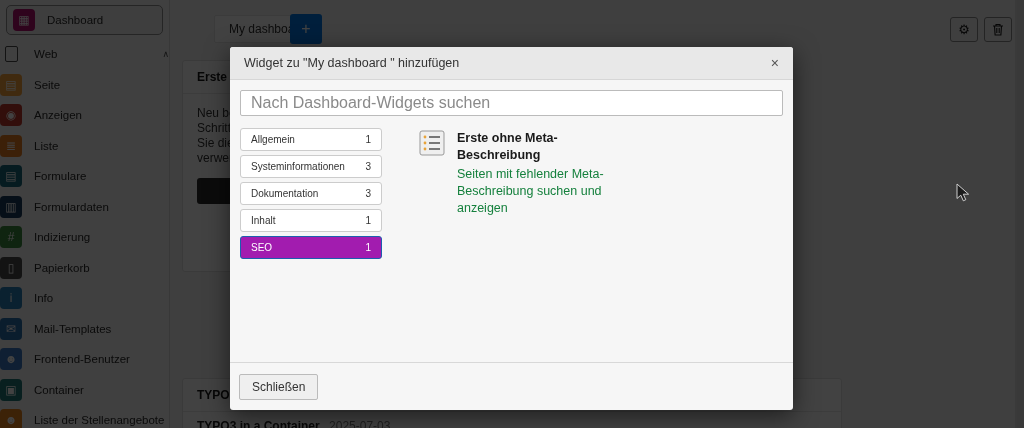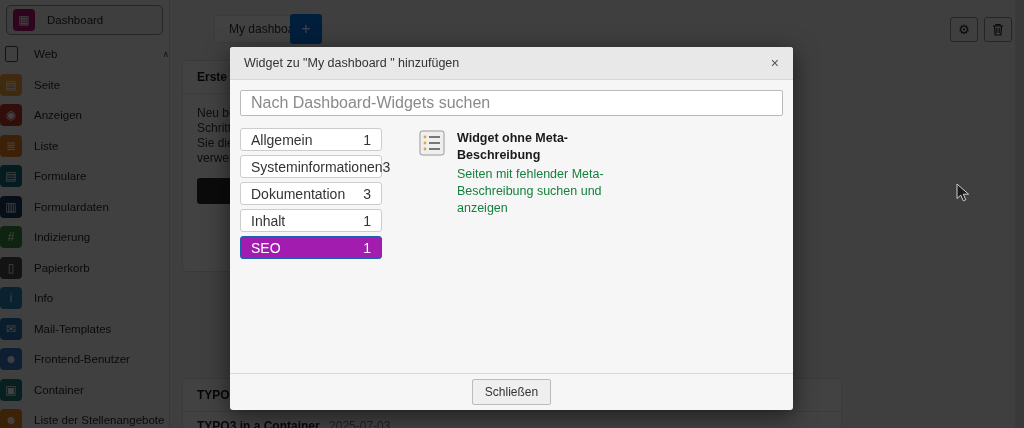--- a/index.html
+++ b/index.html
@@ -59,27 +59,27 @@
   .modal-x { background: none; border: none; font-size: 14px; color: #555; cursor: pointer; line-height: 1; }
   .modal-b { flex: 1; padding: 10px; overflow: hidden; }
   .search { width: 100%; height: 26px; border: 1px solid #bbb; border-radius: 2px;
             padding: 0 10px; font-size: 16px; color: #333; background: #fff;
             font-family: "Liberation Sans", sans-serif; }
   .search::placeholder { color: #8a8a8a; }
   .cols { display: flex; gap: 37px; margin-top: 12px; align-items: flex-start; }
   .cats { width: 142px; display: flex; flex-direction: column; gap: 4px; }
   .cat { height: 23px; background: #fff; border: 1px solid #ccc; border-radius: 3px;
          display: flex; align-items: center; justify-content: space-between;
-         padding: 0 10px; font-size: 14px; color: #333; cursor: pointer; }
+         padding: 0 10px; font-size: 10px; color: #333; cursor: pointer; }
   .widget-tile { display: flex; gap: 12px; align-items: flex-start; margin-top: 2px; cursor: pointer; }
   .widget-text { max-width: 172px; }
   .widget-title { font-size: 12.5px; font-weight: bold; color: #1a1a1a; line-height: 17px; max-width: 125px; }
   .widget-desc { font-size: 12.5px; color: #15803d; line-height: 17px; margin-top: 2px; }
-  .modal-f { height: 37px; flex: none; border-top: 1px solid #d8d8d8; display: flex;
-             align-items: center; justify-content: center; padding: 0 9px; }
+  .modal-f { height: 48px; flex: none; border-top: 1px solid #d8d8d8; display: flex;
+             align-items: center; justify-content: flex-start; padding: 0 9px; }
   .btn-default { padding: 5px 12px; background: #efefef; border: 1px solid #bbb; border-radius: 2px;
                  font-size: 12px; color: #333; cursor: pointer; font-family: "Liberation Sans", sans-serif; }
   .cursor { position: absolute; left: 956px; top: 183px; z-index: 40; }
 </style>
 </head>
 <body>
 
 <div class="screen">
 
   <nav class="sidebar">
@@ -210,21 +210,21 @@
         </div>
         <div class="widget-tile">
           <svg width="26" height="26" viewBox="0 0 26 26">
             <rect x="1" y="1" width="24" height="24" rx="2" fill="#efefef" stroke="#999"></rect>
             <circle cx="6" cy="7" r="1.4" fill="#e8a33a"></circle>
             <circle cx="6" cy="13" r="1.4" fill="#e8a33a"></circle>
             <circle cx="6" cy="19" r="1.4" fill="#e8a33a"></circle>
             <path d="M10 7h11M10 13h11M10 19h11" stroke="#777" stroke-width="2"></path>
           </svg>
           <div class="widget-text">
-            <div class="widget-title">Widget ohne Meta-Beschreibung</div>
+            <div class="widget-title">Erste ohne Meta-Beschreibung</div>
             <div class="widget-desc">Seiten mit fehlender Meta-Beschreibung suchen und anzeigen</div>
           </div>
         </div>
       </div>
     </div>
     <div class="modal-f">
       <button class="btn-default">Schließen</button>
     </div>
   </div>
 

